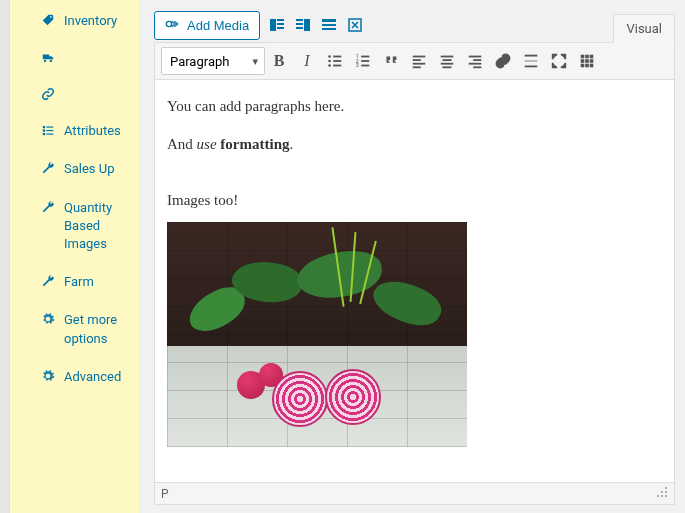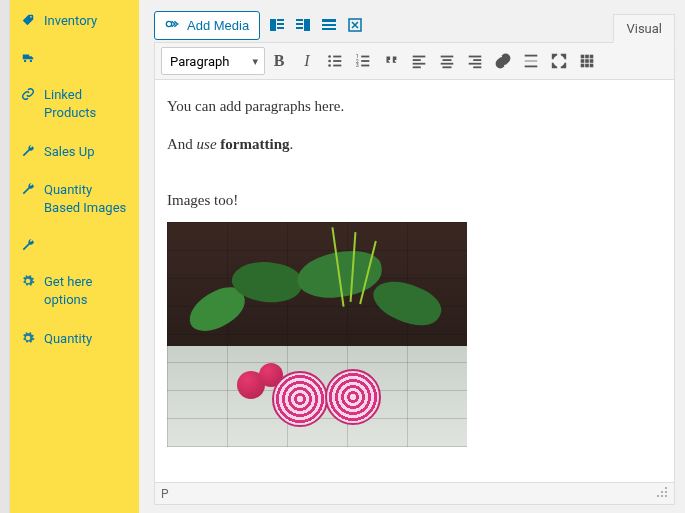--- a/index.html
+++ b/index.html
@@ -13,24 +13,25 @@
     display: flex;
   }
   .vbar {
     width: 10px;
     background: #e5e5e5;
     border-right: 1px solid #dcdcdc;
     flex: 0 0 10px;
   }
   .sidebar {
     width: 130px;
-    background: #fde047;
+    background: #fef9c3;
     border-right: 1px solid #eee;
     flex: 0 0 130px;
     padding-top: 2px;
+    padding-left: 20px;
   }
   .side-item {
     display: flex;
     align-items: flex-start;
     padding: 10px 10px;
     color: #0073aa;
     cursor: pointer;
     line-height: 1.4;
     gap: 8px;
     font-size: 13px;
@@ -256,21 +257,33 @@
         </svg>
       </span>
   </div>
   <div class="side-item">
     <span class="side-icon">
         <svg viewBox="0 0 24 24" fill="none" stroke="currentColor" stroke-width="2.5">
           <path d="M10 14a5 5 0 007 0l3-3a5 5 0 00-7-7l-1 1"></path>
           <path d="M14 10a5 5 0 00-7 0l-3 3a5 5 0 007 7l1-1"></path>
         </svg>
       </span>
-    <span class="side-label">Linked Products</span>
+  </div>
+  <div class="side-item">
+    <span class="side-icon">
+        <svg viewBox="0 0 24 24" fill="currentColor">
+          <rect x="3" y="5" width="4" height="4"></rect>
+          <rect x="3" y="11" width="4" height="4"></rect>
+          <rect x="3" y="17" width="4" height="4"></rect>
+          <rect x="9" y="6" width="12" height="2"></rect>
+          <rect x="9" y="12" width="12" height="2"></rect>
+          <rect x="9" y="18" width="12" height="2"></rect>
+        </svg>
+      </span>
+    <span class="side-label">Attributes</span>
   </div>
   <div class="side-item">
     <span class="side-icon">
         <svg viewBox="0 0 24 24" fill="currentColor">
           <path d="M22 6a5 5 0 01-7 5L5 21l-2-2L13 9a5 5 0 015-7l-3 3 2 2 3-3c.6.7 1 1.6 1 2z"></path>
         </svg>
       </span>
     <span class="side-label">Sales Up</span>
   </div>
   <div class="side-item">
@@ -280,36 +293,37 @@
         </svg>
       </span>
     <span class="side-label">Quantity Based Images</span>
   </div>
   <div class="side-item">
     <span class="side-icon">
         <svg viewBox="0 0 24 24" fill="currentColor">
           <path d="M22 6a5 5 0 01-7 5L5 21l-2-2L13 9a5 5 0 015-7l-3 3 2 2 3-3c.6.7 1 1.6 1 2z"></path>
         </svg>
       </span>
+    <span class="side-label">Farm</span>
   </div>
   <div class="side-item">
     <span class="side-icon">
         <svg viewBox="0 0 24 24" fill="currentColor">
           <path d="M12 8a4 4 0 100 8 4 4 0 000-8zm9 4l2 1-1 3-2-1a8 8 0 01-2 2l1 2-3 1-1-2a8 8 0 01-3 0l-1 2-3-1 1-2a8 8 0 01-2-2l-2 1-1-3 2-1a8 8 0 010-3l-2-1 1-3 2 1a8 8 0 012-2L7 3l3-1 1 2a8 8 0 013 0l1-2 3 1-1 2a8 8 0 012 2l2-1 1 3-2 1a8 8 0 010 3z" opacity="0.9"></path>
         </svg>
       </span>
-    <span class="side-label">Get here options</span>
+    <span class="side-label">Get more options</span>
   </div>
   <div class="side-item">
     <span class="side-icon">
         <svg viewBox="0 0 24 24" fill="currentColor">
           <path d="M12 8a4 4 0 100 8 4 4 0 000-8zm9 4l2 1-1 3-2-1a8 8 0 01-2 2l1 2-3 1-1-2a8 8 0 01-3 0l-1 2-3-1 1-2a8 8 0 01-2-2l-2 1-1-3 2-1a8 8 0 010-3l-2-1 1-3 2 1a8 8 0 012-2L7 3l3-1 1 2a8 8 0 013 0l1-2 3 1-1 2a8 8 0 012 2l2-1 1 3-2 1a8 8 0 010 3z" opacity="0.9"></path>
         </svg>
       </span>
-    <span class="side-label">Quantity</span>
+    <span class="side-label">Advanced</span>
   </div>
 </div>
 
 <div class="main">
   <div class="topbar">
     <button class="add-media">
       <span><svg viewBox="0 0 24 20" fill="none" stroke="currentColor" stroke-width="2">
             <circle cx="6" cy="10" r="4"></circle>
             <path d="M10 6l5 4-5 4"></path>
             <path d="M14 6l5 4-5 4"></path>

